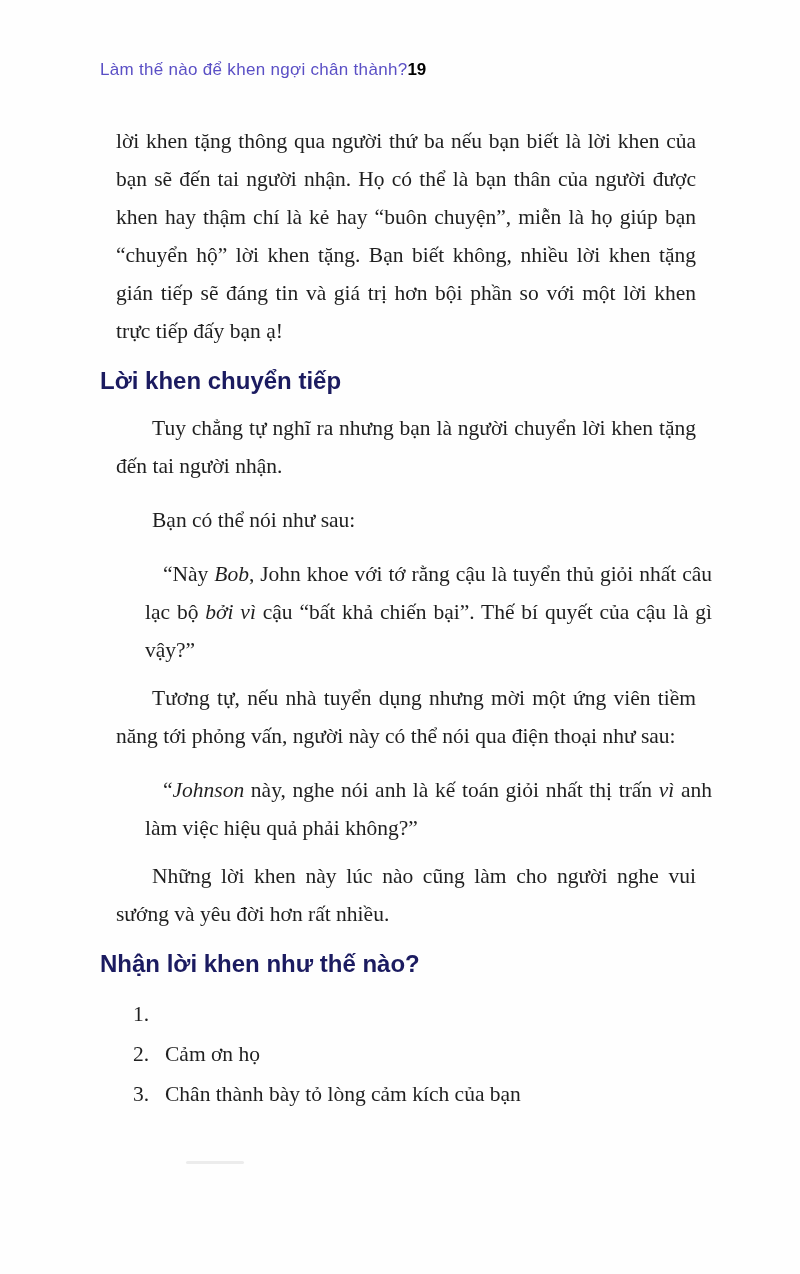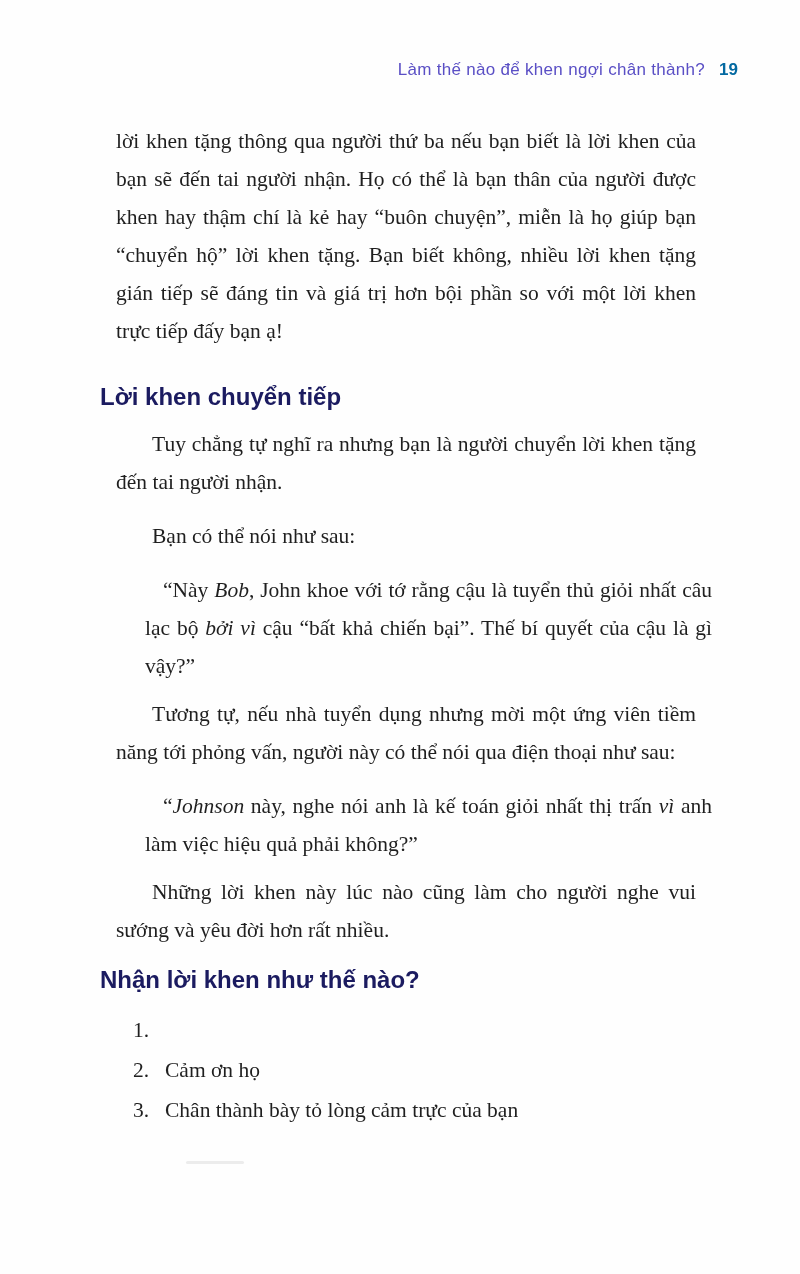--- a/index.html
+++ b/index.html
@@ -14,35 +14,34 @@
     font-family: "Liberation Serif", serif;
     color: #1f1f1f;
     overflow: hidden;
   }
   .running-header {
     position: absolute;
     top: 60px;
     left: 100px;
     right: 62px;
     display: flex;
-    justify-content: flex-end;
+    justify-content: flex-start;
     align-items: baseline;
-    gap: 14px;
   }
   .running-title {
     font-family: "Liberation Sans", sans-serif;
     font-size: 17px;
     color: #5a4fc5;
     letter-spacing: 0.3px;
   }
   .page-number {
     font-family: "Liberation Sans", sans-serif;
     font-size: 17px;
     font-weight: bold;
-    color: #0369a1;
+    color: #000000;
   }
   .page-body {
     position: absolute;
     top: 106px;
     left: 100px;
     width: 612px;
   }
   p {
     margin: 16px;
     font-size: 21.5px;
@@ -57,21 +56,21 @@
     text-indent: 18px;
   }
   h2 {
     margin: 0;
     font-family: "Liberation Sans", sans-serif;
     font-weight: bold;
     color: #1b1b60;
     font-size: 24px;
     line-height: 30px;
   }
-  h2.h-first { margin-top: 32px; margin-bottom: 13px; }
+  h2.h-first { margin-top: 16px; margin-bottom: 13px; }
   h2.h-second { margin-top: 12px; margin-bottom: 15px; }
   .sp-sm { margin-top: 10px; }
   .sp-md { margin-top: 12px; }
   i { font-style: italic; }
   ol.steps {
     list-style: none;
     margin: 8px 0 0 0;
     padding: 0;
   }
   ol.steps li {
@@ -126,19 +125,19 @@
   <ol class="steps">
     <li>
       <span class="num">1.</span>
     </li>
     <li>
       <span class="num">2.</span>
       <span>Cảm ơn họ</span>
     </li>
     <li>
       <span class="num">3.</span>
-      <span>Chân thành bày tỏ lòng cảm trực của bạn</span>
+      <span>Chân thành bày tỏ lòng cảm kích của bạn</span>
     </li>
   </ol>
 
 </main>
 
 <div class="scan-artifact"></div>
 
 </body></html>

